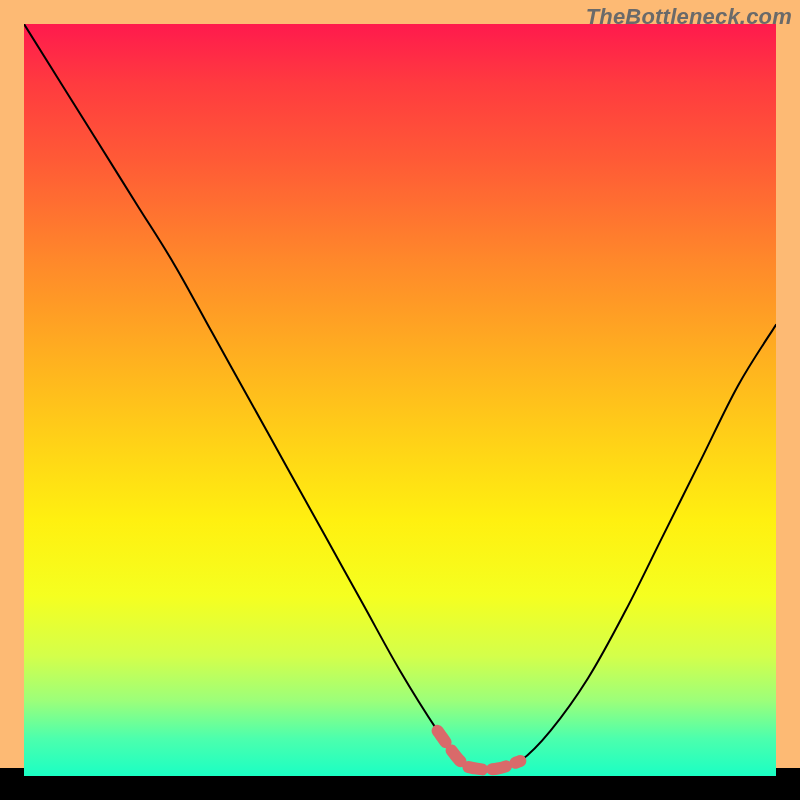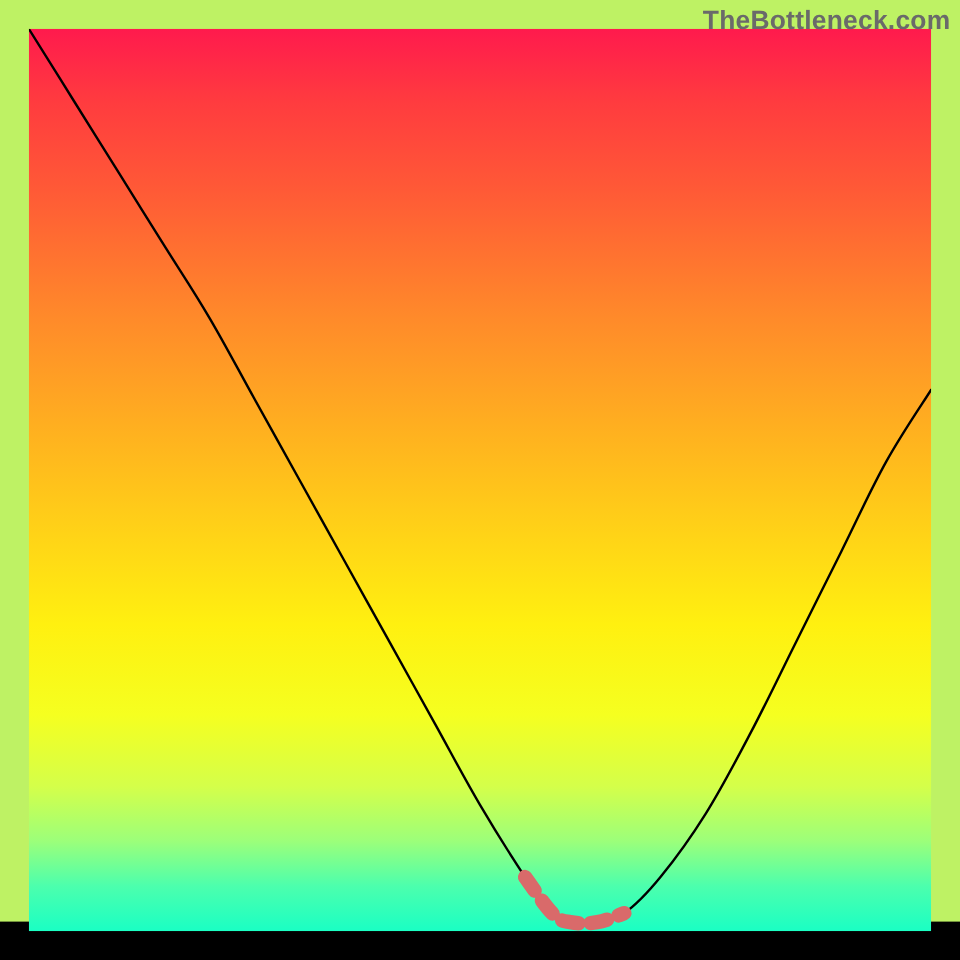--- a/index.html
+++ b/index.html
@@ -7,21 +7,22 @@
     padding: 0;
     width: 800px;
     height: 800px;
     background: #000;
     overflow: hidden;
   }
   .frame {
     position: relative;
     width: 800px;
     height: 768px;
-    background: #bef264;
+    background: #fdba74;
+    font-style: italic;
   }
   .plot {
     position: absolute;
     left: 24px;
     top: 24px;
     width: 752px;
     height: 752px;
     overflow: hidden;
   }
   .gradient {

